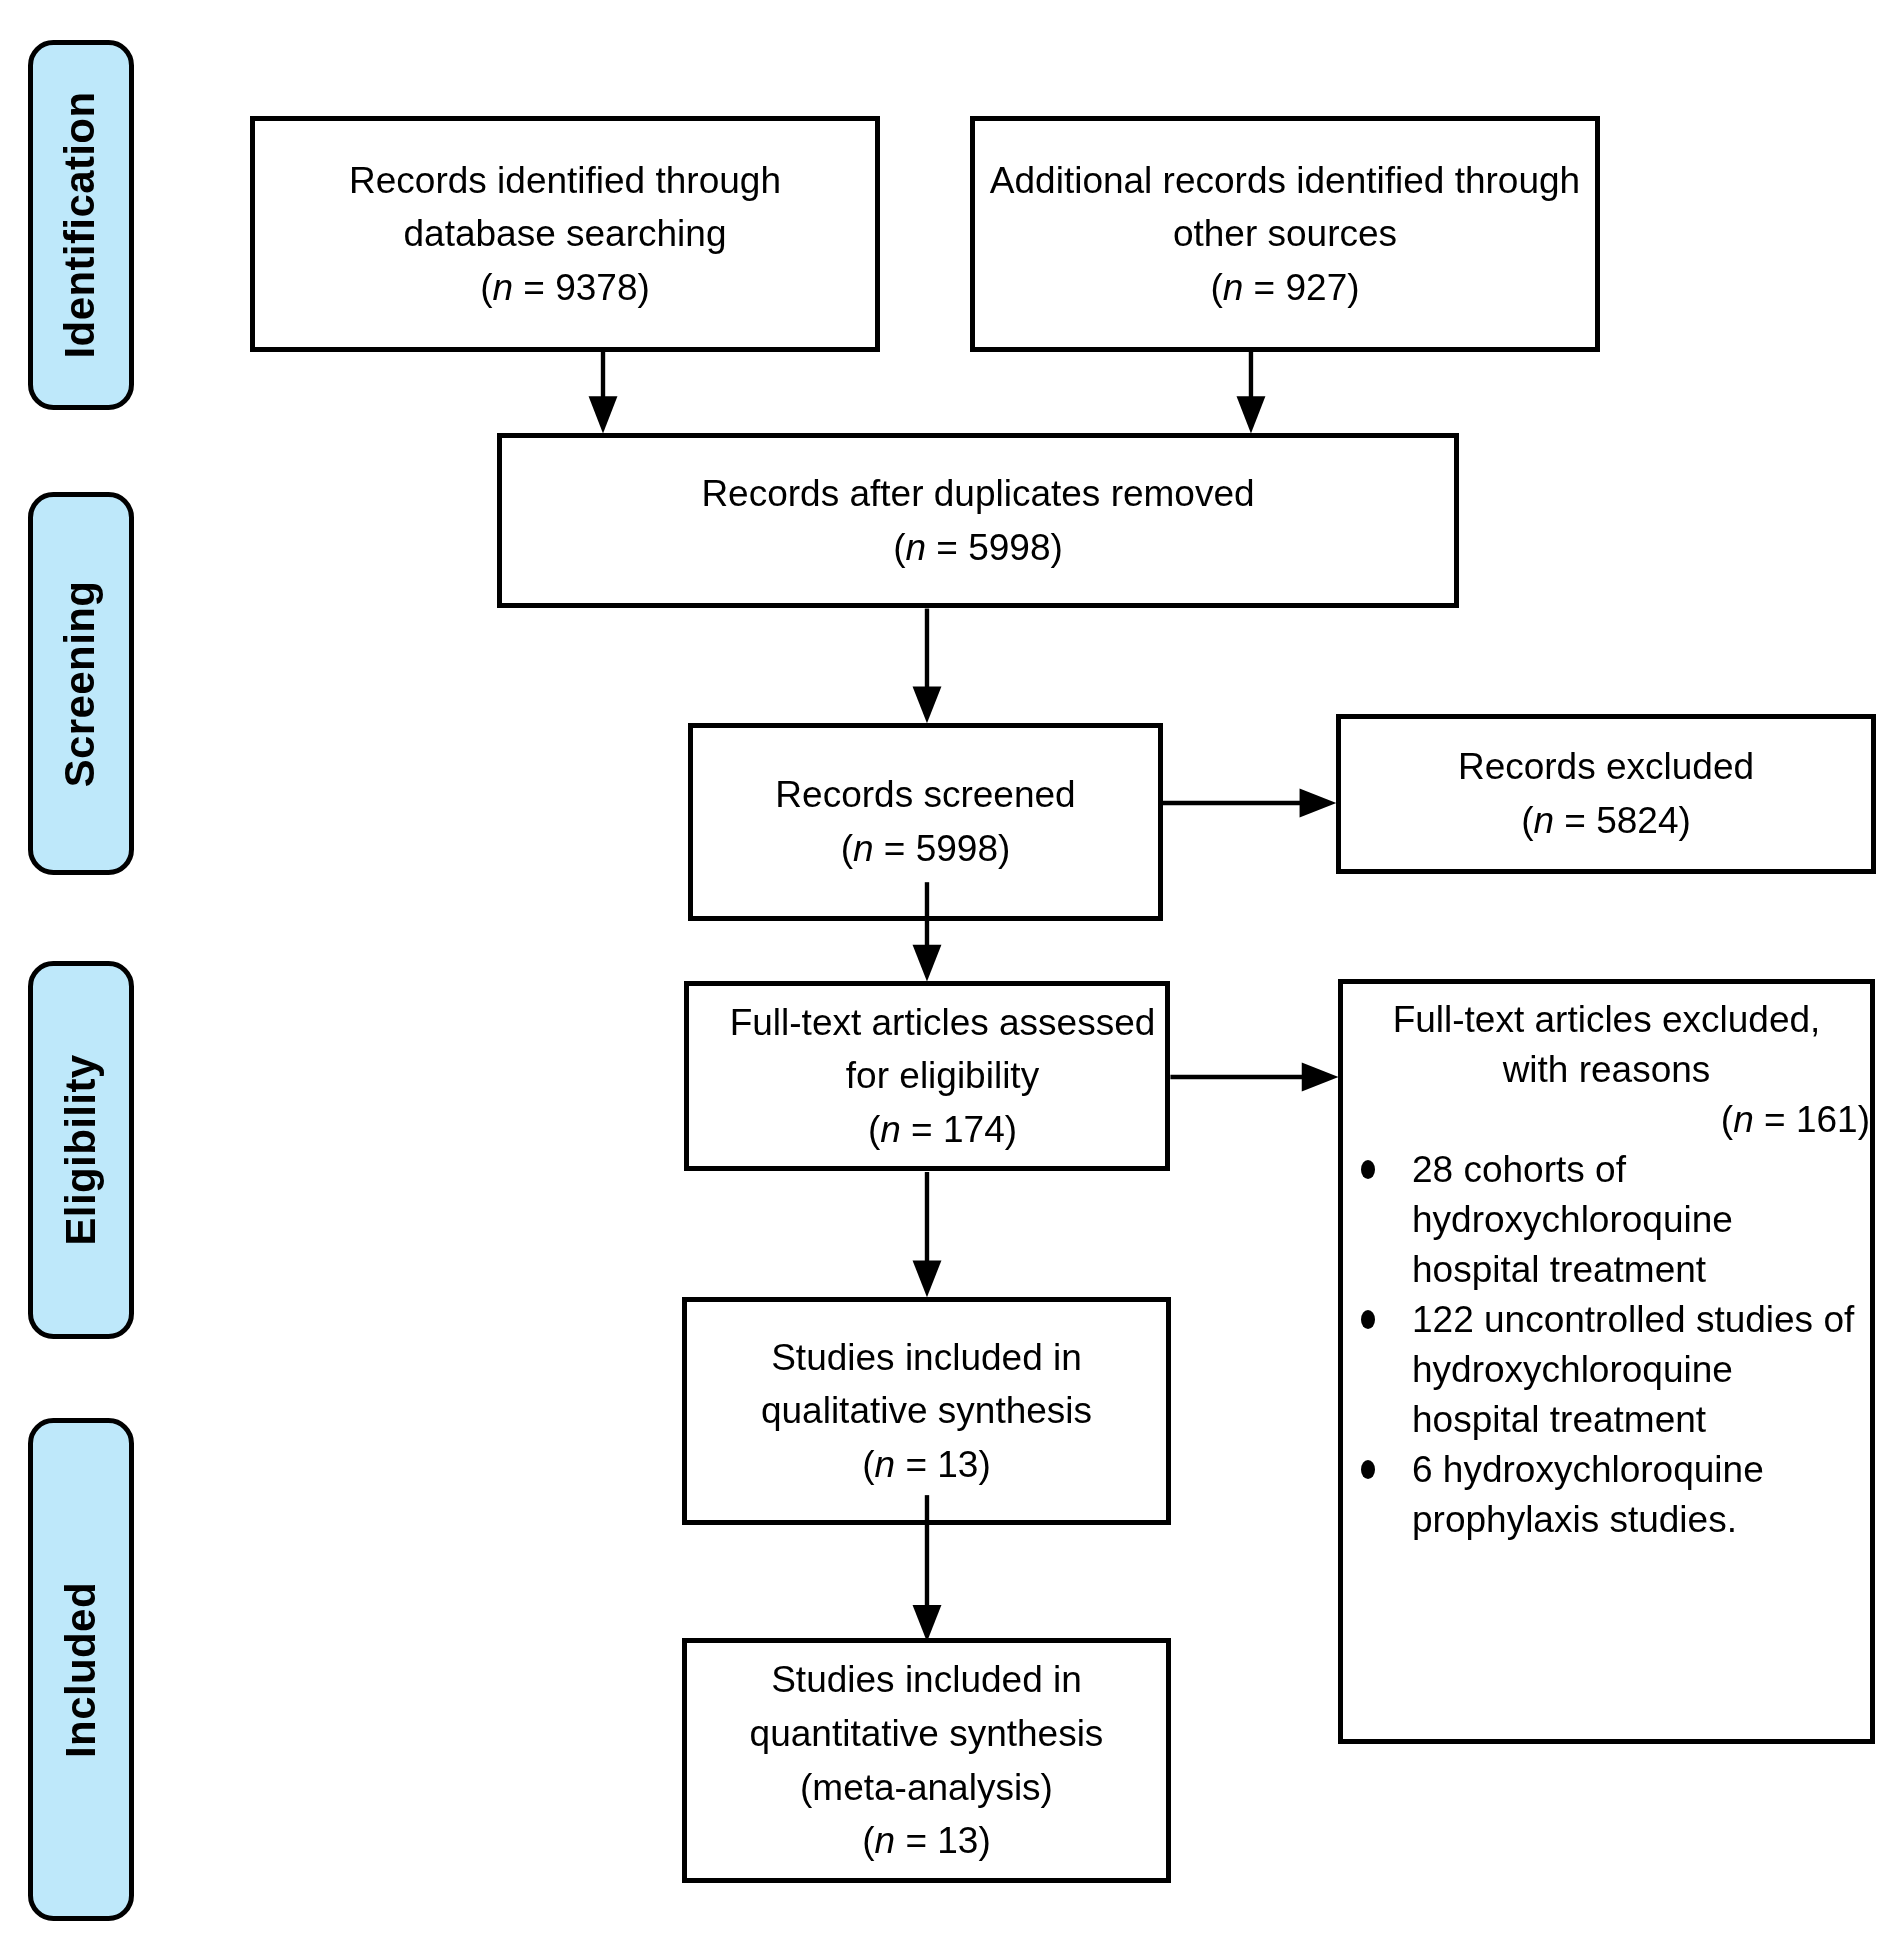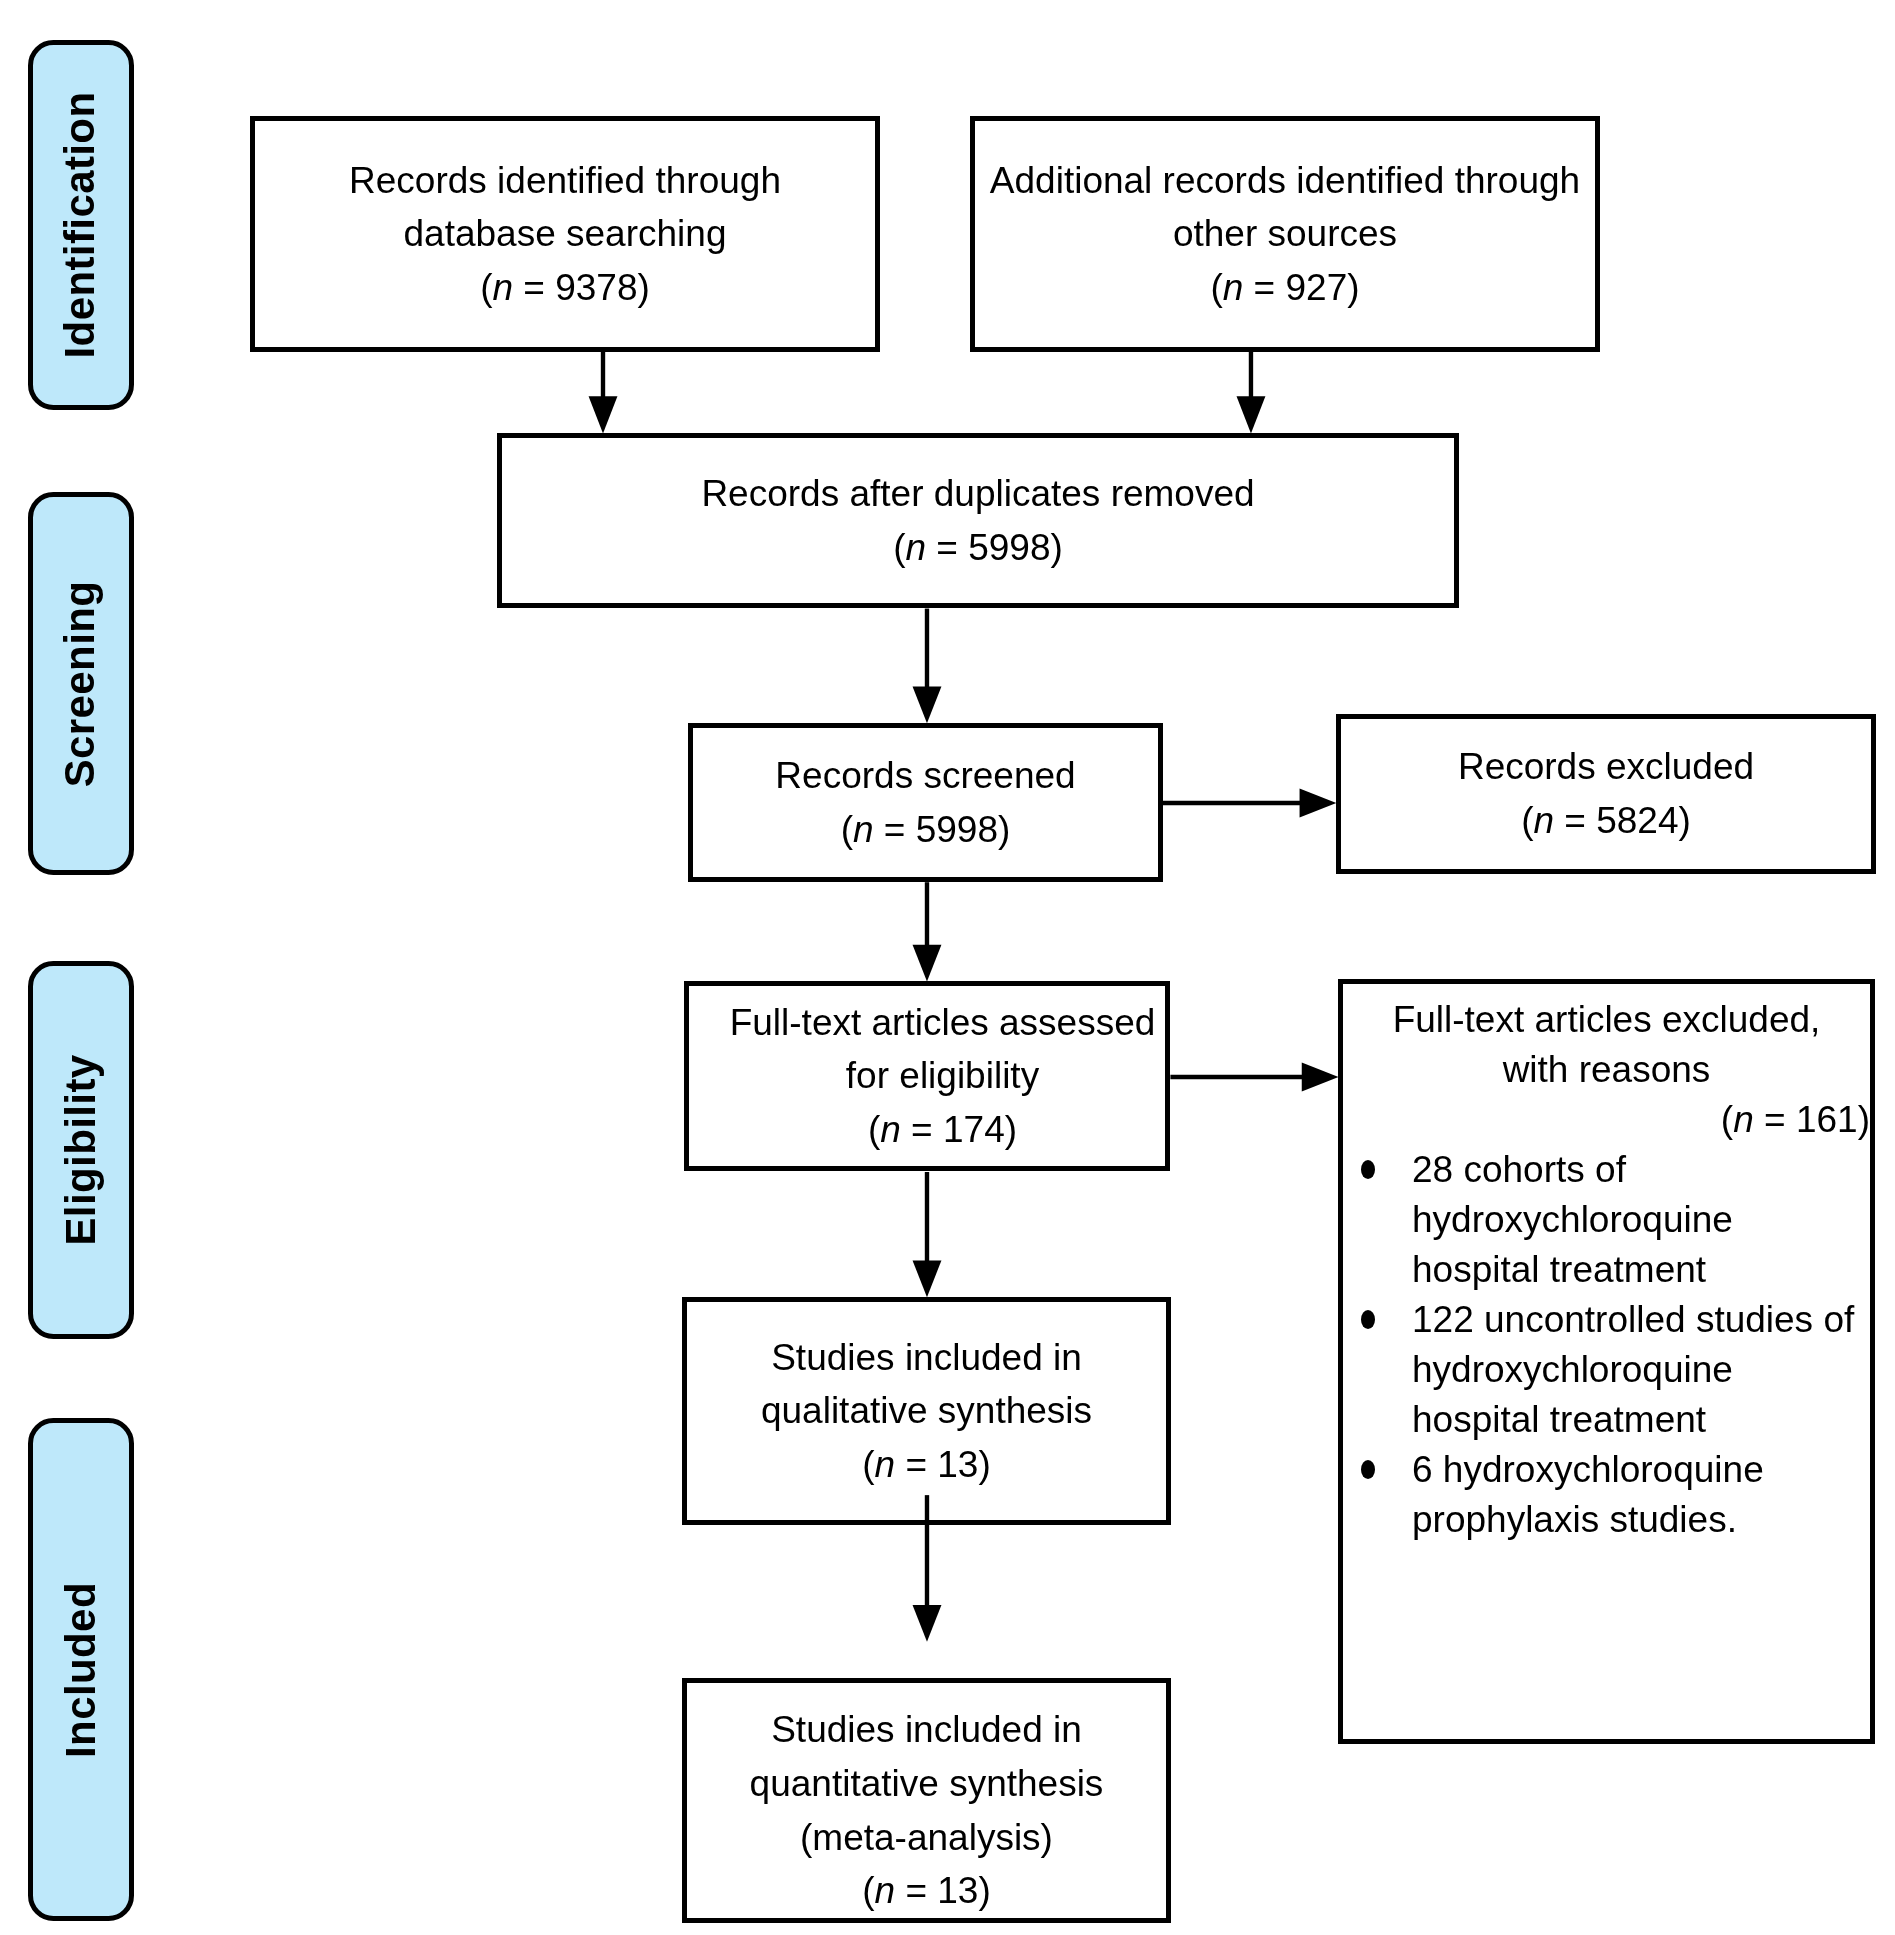--- a/index.html
+++ b/index.html
@@ -113,21 +113,21 @@
   <div class="fbox" style="left:970px;top:116px;width:630px;height:236px;">
     <div class="btext">Additional records identified through other sources</div>
     <div class="nline"><span>(</span><span class="nvar">n</span><span> = </span><span>927</span><span>)</span></div>
   </div>
 
   <div class="fbox" style="left:497px;top:433px;width:962px;height:175px;">
     <div class="btext">Records after duplicates removed</div>
     <div class="nline"><span>(</span><span class="nvar">n</span><span> = </span><span>5998</span><span>)</span></div>
   </div>
 
-  <div class="fbox" style="left:688px;top:723px;width:475px;height:159px;">
+  <div class="fbox" style="left:688px;top:723px;width:475px;height:198px;">
     <div class="btext">Records screened</div>
     <div class="nline"><span>(</span><span class="nvar">n</span><span> = </span><span>5998</span><span>)</span></div>
   </div>
 
   <div class="fbox" style="left:1336px;top:714px;width:540px;height:160px;">
     <div class="btext">Records excluded</div>
     <div class="nline"><span>(</span><span class="nvar">n</span><span> = </span><span>5824</span><span>)</span></div>
   </div>
 
   <div class="fbox" style="left:684px;top:981px;width:486px;height:190px;padding-left:31px;">
@@ -152,21 +152,21 @@
         <span>6 hydroxychloroquine prophylaxis studies.</span>
       </li>
     </ul>
   </div>
 
   <div class="fbox" style="left:682px;top:1297px;width:489px;height:228px;">
     <div class="btext">Studies included in qualitative synthesis</div>
     <div class="nline"><span>(</span><span class="nvar">n</span><span> = </span><span>13</span><span>)</span></div>
   </div>
 
-  <div class="fbox" style="left:682px;top:1678px;width:489px;height:245px;justify-content:flex-end;">
+  <div class="fbox" style="left:682px;top:1638px;width:489px;height:245px;">
     <div class="btext">Studies included in quantitative synthesis (meta-analysis)</div>
     <div class="nline"><span>(</span><span class="nvar">n</span><span> = </span><span>13</span><span>)</span></div>
   </div>
 
   <svg id="arrow-layer" width="1896" height="1936" viewBox="0 0 4330 4422">
     <g>
       <line x1="1377" y1="802" x2="1377" y2="915"></line>
       <polygon points="1344,905 1410,905 1377,990"></polygon>
     </g>
     <g>

